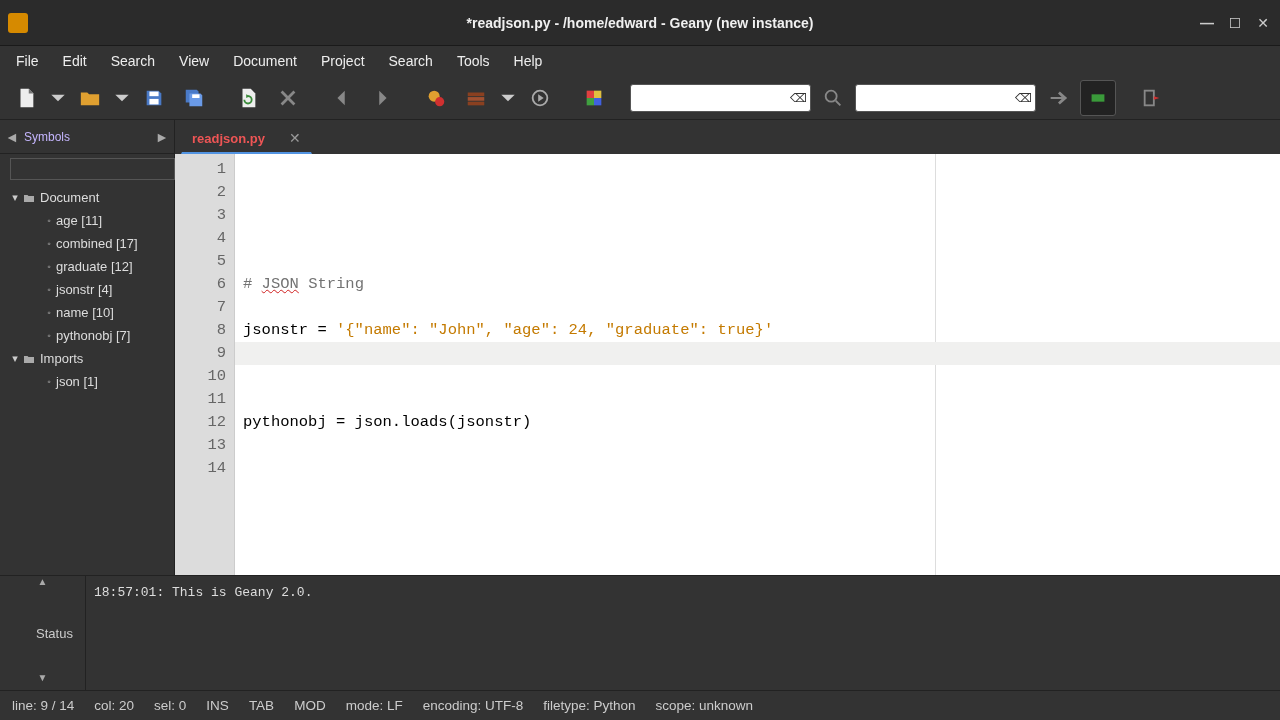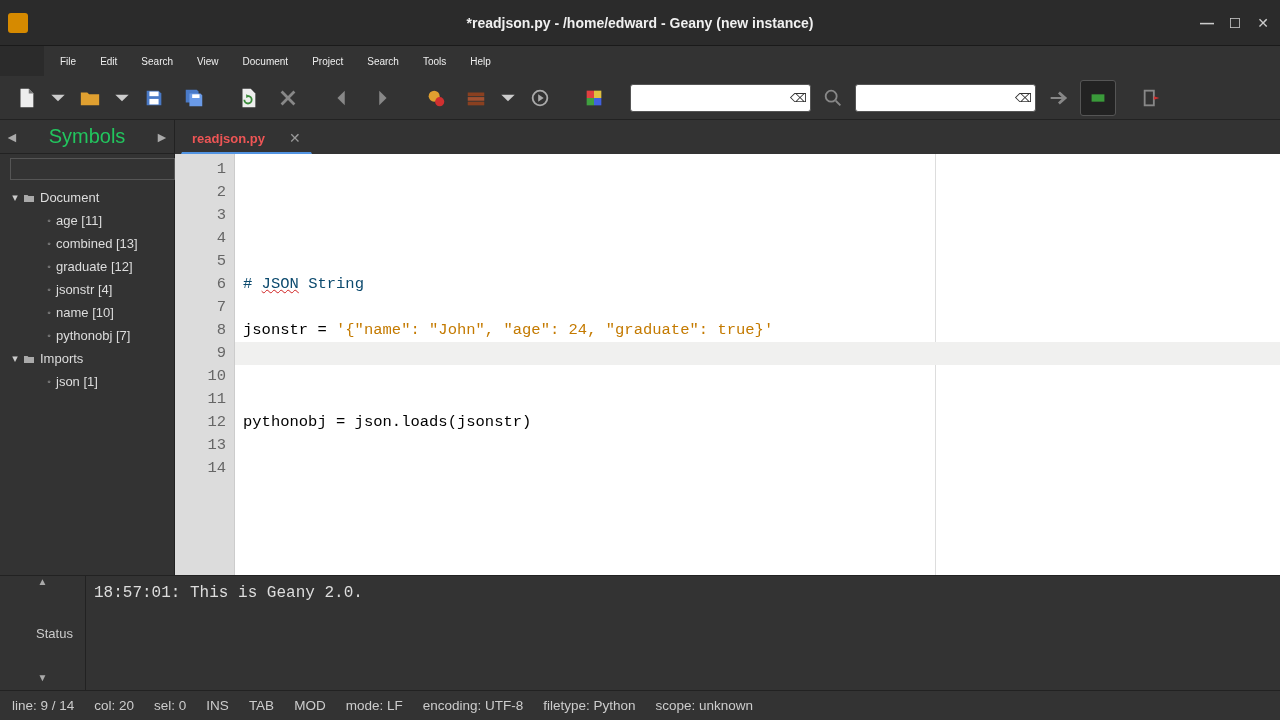--- a/index.html
+++ b/index.html
@@ -20,36 +20,36 @@
   display: flex;
   align-items: center;
   justify-content: center;
   position: relative;
   border-bottom: 1px solid #1a1a1a;
 }
 .titlebar .title { font-weight: bold; color: #f0f0f0; font-size: 14px;}
 .titlebar .wc { position: absolute; right: 6px; display:flex; gap:6px;}
 .titlebar .wb { width:22px; height:22px; display:flex; align-items:center; justify-content:center; color:#ccc; cursor:pointer; font-size:14px; font-weight:bold;}
 .titlebar .appicon { position:absolute; left:8px; width:20px; height:20px; background:#d68a00; border-radius:3px;}
-.menubar { height:30px; background:#333; display:flex; align-items:center; padding:0 4px; font-size:10px;margin-left:44px;}
+.menubar { height:30px; background:#333; display:flex; align-items:center; padding:0 4px; font-size:14px;}
 .menubar .mi { padding: 4px 12px; color:#eee; cursor:pointer;}
 .toolbar { height:44px; background:#333; display:flex; align-items:center; padding:0 8px; gap:4px; border-bottom:1px solid #222;}
 .tbtn { width:36px; height:36px; display:flex; align-items:center; justify-content:center; border-radius:3px; cursor:pointer;}
 .tbtn svg { width:22px; height:22px; }
 .tsep { width:10px; }
 .tinput { flex:0 0 160px; height:28px; background:#fff; border:1px solid #555; border-radius:3px; display:flex; align-items:center; padding:0 4px;}
 .tinput input { flex:1; border:none; outline:none; font-size:12px; background:transparent;}
 .tinput .clr { width:16px; color:#333; font-size:12px; cursor:pointer;}
 .tinput2 { flex:0 0 70px; }
 .darkbtn { background:#222; border:1px solid #555;}
 .main { flex:1; display:flex; background:#333; overflow:hidden;}
 .sidebar { width:175px; background:#333; display:flex; flex-direction:column; border-right:1px solid #222;}
 .sbtabs { height:34px; display:flex; align-items:center; border-bottom:1px solid #222;}
 .sbtabs .arrow { width:24px; text-align:center; color:#aaa; cursor:pointer; font-size:14px;}
-.sbtabs .lab { flex:1; text-align:center; color:#22c55e; font-size:20px;}
+.sbtabs .lab { flex:1; color:#c4b5fd; font-size:12px;}
 .sbsearch { height:30px; display:flex; align-items:center; padding:0 6px; gap:4px;}
 .sbsearch .sicon { width:18px; height:18px; color:#aaa;}
 .sbsearch input { flex:1; height:22px; border:1px solid #555; background:#333; color:#ccc; padding:0 4px; font-size:12px;}
 .tree { flex:1; overflow:auto; padding:2px 0; font-size:13px;}
 .tree .node { display:flex; align-items:center; height:23px; padding-left:4px; color:#ddd; white-space:nowrap;}
 .tree .node .exp { width:14px; color:#ccc; font-size:11px; cursor:pointer; display:inline-block; text-align:center;}
 .tree .node .dot { width:14px; color:#ccc; font-size:10px; display:inline-block; text-align:center;}
 .tree .l1 { padding-left:8px; font-weight:normal;}
 .tree .l2 { padding-left:42px;}
 .tree .foldericon { display:inline-block; width:14px; height:12px; margin-right:4px;}
@@ -58,27 +58,27 @@
 .tab { display:flex; align-items:center; gap:24px; padding:6px 10px; background:#333; border:1px solid #333; border-bottom:2px solid #5294e2; color:#e55; font-weight:bold; font-size:13px;}
 .tab .x { color:#999; cursor:pointer; font-size:14px; font-weight:normal;}
 .code { flex:1; display:flex; background:#fff; font-family:"Liberation Mono","DejaVu Sans Mono",monospace; font-size:15.5px; overflow:hidden; position:relative;}
 .gutter { width:60px; background:#dcdcdc; color:#666; text-align:right; padding:4px 8px 0 0; line-height:23px; border-right:1px solid #ccc;}
 .codearea { flex:1; padding:4px 0 0 8px; line-height:23px; color:#000; white-space:pre; position:relative;}
 .codearea .hl { position:absolute; left:0; right:0; height:23px; background:#f0f0ef; z-index:0;}
 .codearea .ln { position:relative; z-index:1;}
 .margin-line { position:absolute; top:0; bottom:0; width:1px; background:#ddd; left:700px;}
 .kw { color:#000; font-weight:bold;}
 .str { color:#c47a00;}
-.cmt { color:#0c4a6e;}
+.cmt { color:#737373;}
 .spline { text-decoration: underline wavy #d02020; text-decoration-thickness:1px;}
 .bottom { height:115px; background:#333; display:flex; border-top:1px solid #222;}
 .btabs { width:85px; display:flex; flex-direction:column; color:#ccc; font-size:13px;}
 .btabs .ar { height:18px; text-align:center; color:#aaa; font-size:10px; cursor:pointer;}
 .btabs .btab { flex:1; display:flex; align-items:center; justify-content:center;padding-left:24px;}
-.msgs { flex:1; background:#333; color:#ddd; font-family:"Liberation Mono",monospace; font-size:16px; padding:6px 8px; border-left:1px solid #222; line-height:22px;}
+.msgs { flex:1; background:#333; color:#ddd; font-family:"Liberation Mono",monospace; font-size:13px; padding:6px 8px; border-left:1px solid #222; line-height:22px;}
 .statusbar { height:30px; background:#333; color:#ccc; display:flex; align-items:center; padding:0 12px; font-size:13.5px; gap:20px; border-top:1px solid #222;}
 </style>
 </head>
 <body>
 
 <div class="titlebar">
   <div class="appicon"></div>
   <div class="title">*readjson.py - /home/edward - Geany (new instance)</div>
   <div class="wc">
     <div class="wb">—</div>
@@ -249,21 +249,21 @@
             <path fill="#aaa" d="M2 6h7l2 2h11v12H2z"></path>
           </svg>
           <span>Document</span>
         </div>
       <div class="node l2">
           <span class="dot">◦</span>
           <span>age [11]</span>
         </div>
       <div class="node l2">
           <span class="dot">◦</span>
-          <span>combined [13]</span>
+          <span>combined [17]</span>
         </div>
       <div class="node l2">
           <span class="dot">◦</span>
           <span>graduate [12]</span>
         </div>
       <div class="node l2">
           <span class="dot">◦</span>
           <span>jsonstr [4]</span>
         </div>
       <div class="node l2">

